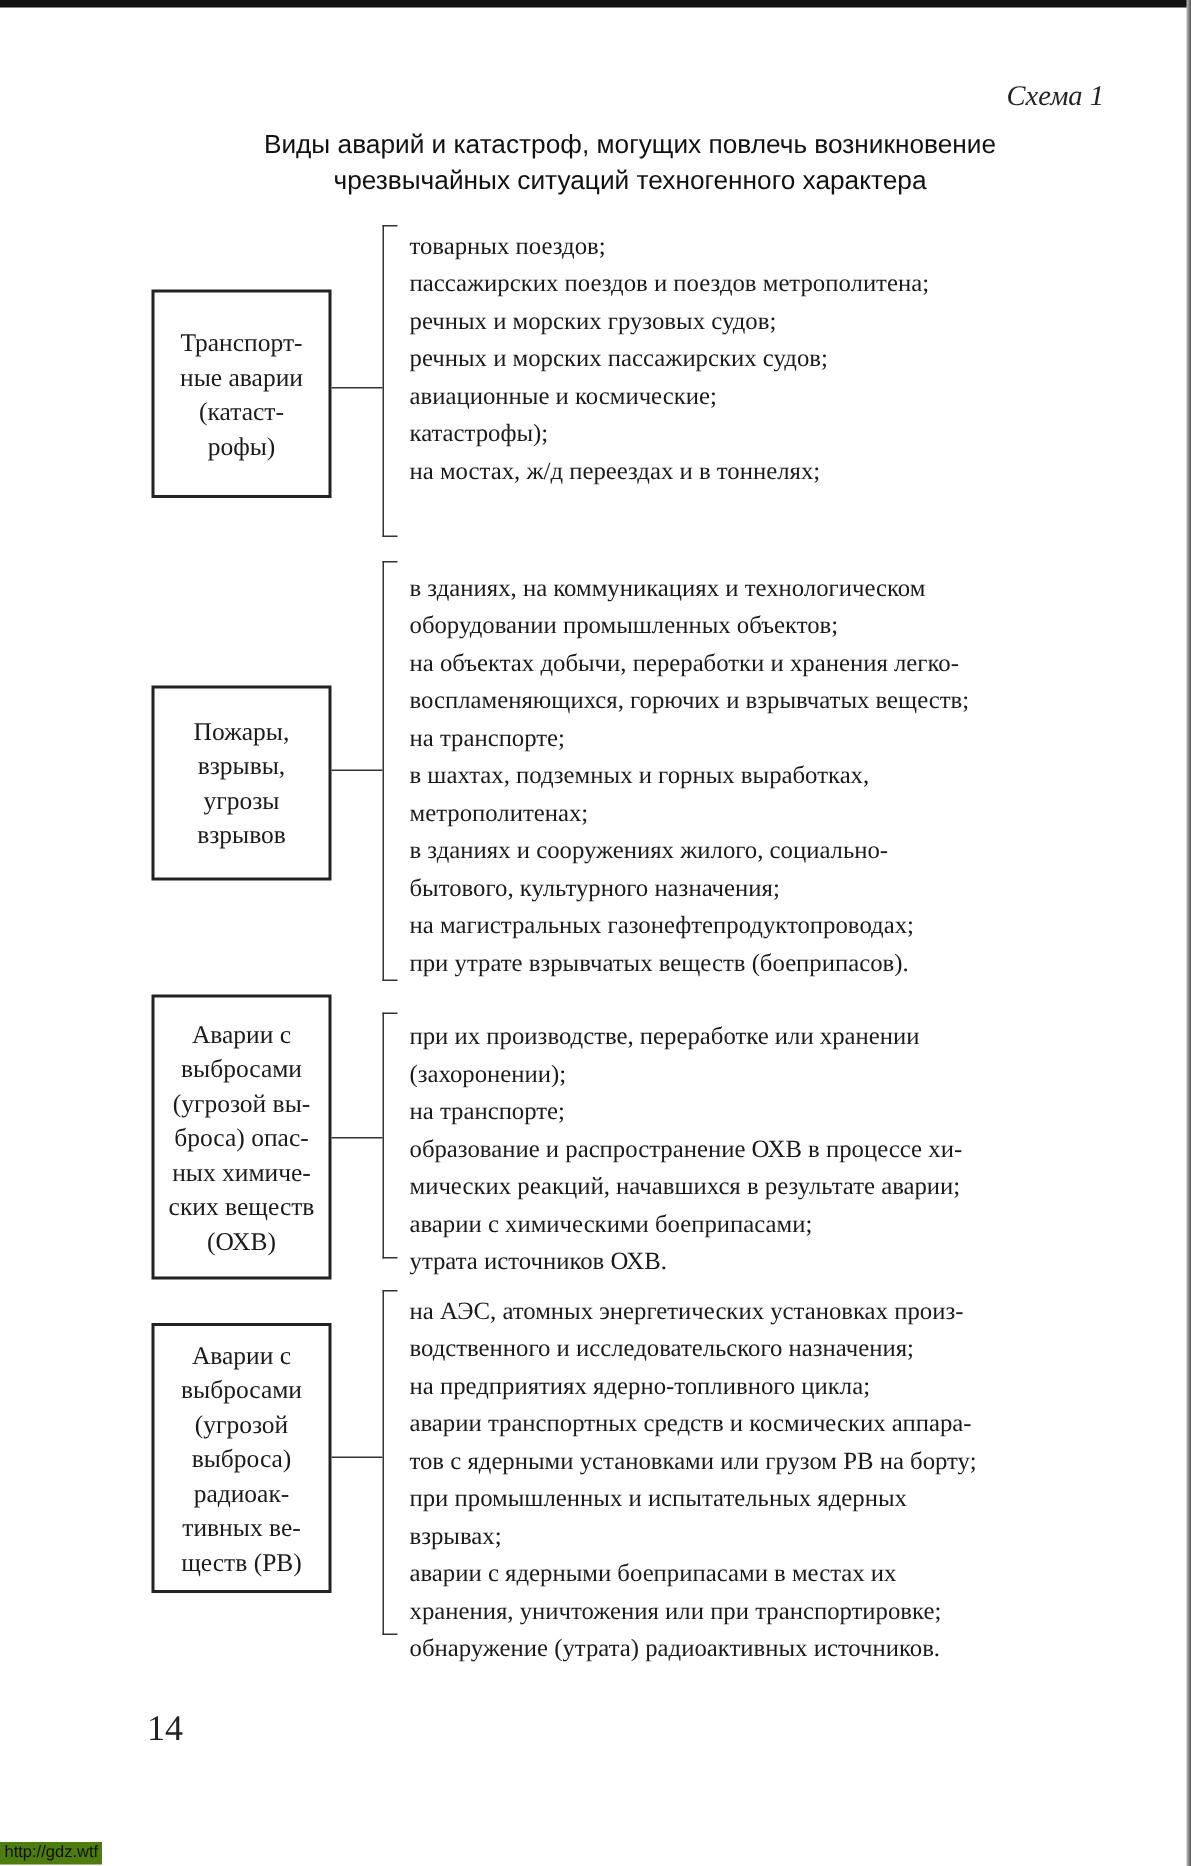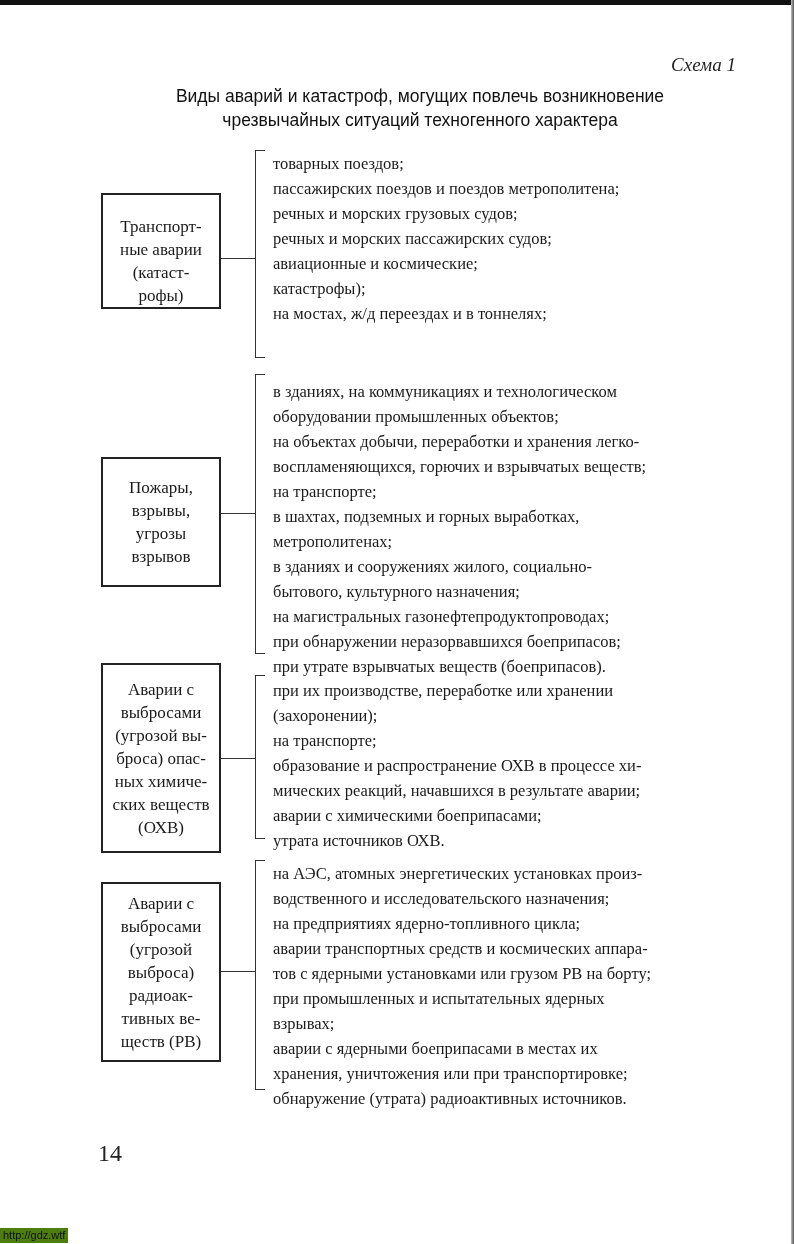--- a/index.html
+++ b/index.html
@@ -77,21 +77,21 @@
 <div class="top-edge"></div>
 <div class="right-edge"></div>
 
 <div class="scheme-label">Схема 1</div>
 
 <div class="page-title">
   <div>Виды аварий и катастроф, могущих повлечь возникновение</div>
   <div>чрезвычайных ситуаций техногенного характера</div>
 </div>
 
-<div class="cat-box" style="top:193px;height:116px;align-items:flex-end;">
+<div class="cat-box" style="top:193px;height:139px;">
   <div class="inner">
     <span>Транспорт-</span>
     <span>ные аварии</span>
     <span>(катаст-</span>
     <span>рофы)</span>
   </div>
 </div>
 <div class="connector" style="left:221px;width:34px;top:258px;"></div>
 <div class="bracket" style="top:150px;height:208px;"></div>
 <ul class="items" style="top:150px;">
@@ -118,21 +118,20 @@
   <li>в зданиях, на коммуникациях и технологическом</li>
   <li>оборудовании промышленных объектов;</li>
   <li>на объектах добычи, переработки и хранения легко-</li>
   <li>воспламеняющихся, горючих и взрывчатых веществ;</li>
   <li>на транспорте;</li>
   <li>в шахтах, подземных и горных выработках,</li>
   <li>метрополитенах;</li>
   <li>в зданиях и сооружениях жилого, социально-</li>
   <li>бытового, культурного назначения;</li>
   <li>на магистральных газонефтепродуктопроводах;</li>
-  <li>при обнаружении неразорвавшихся боеприпасов;</li>
   <li>при утрате взрывчатых веществ (боеприпасов).</li>
 </ul>
 
 <div class="cat-box" style="top:663px;height:190px;">
   <div class="inner">
     <span>Аварии с</span>
     <span>выбросами</span>
     <span>(угрозой вы-</span>
     <span>броса) опас-</span>
     <span>ных химиче-</span>

